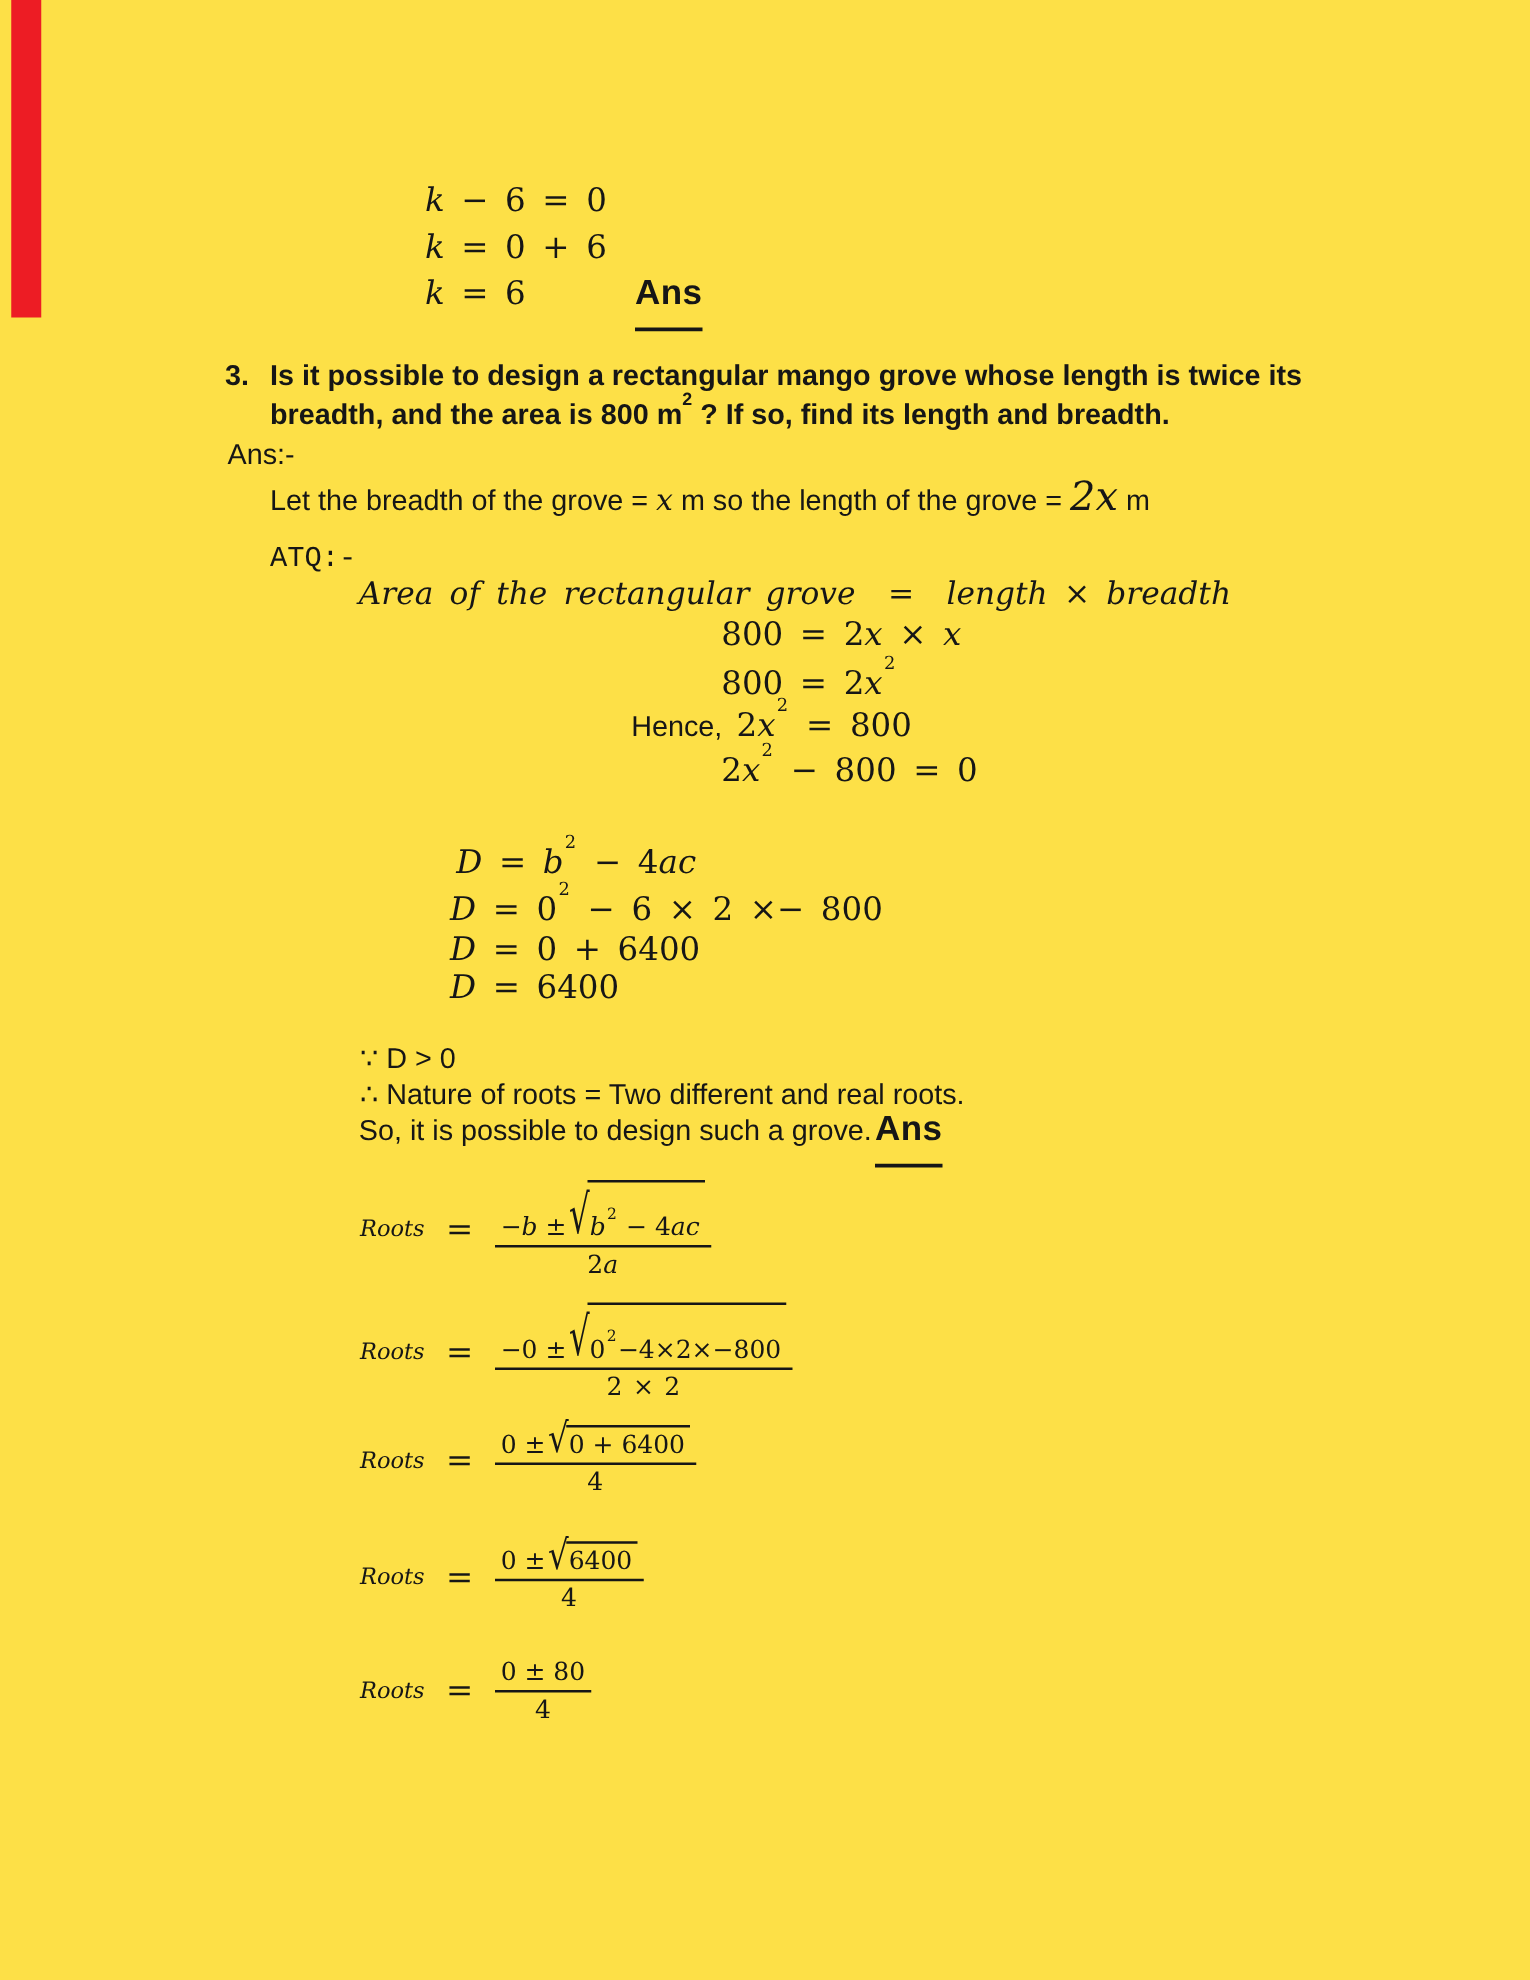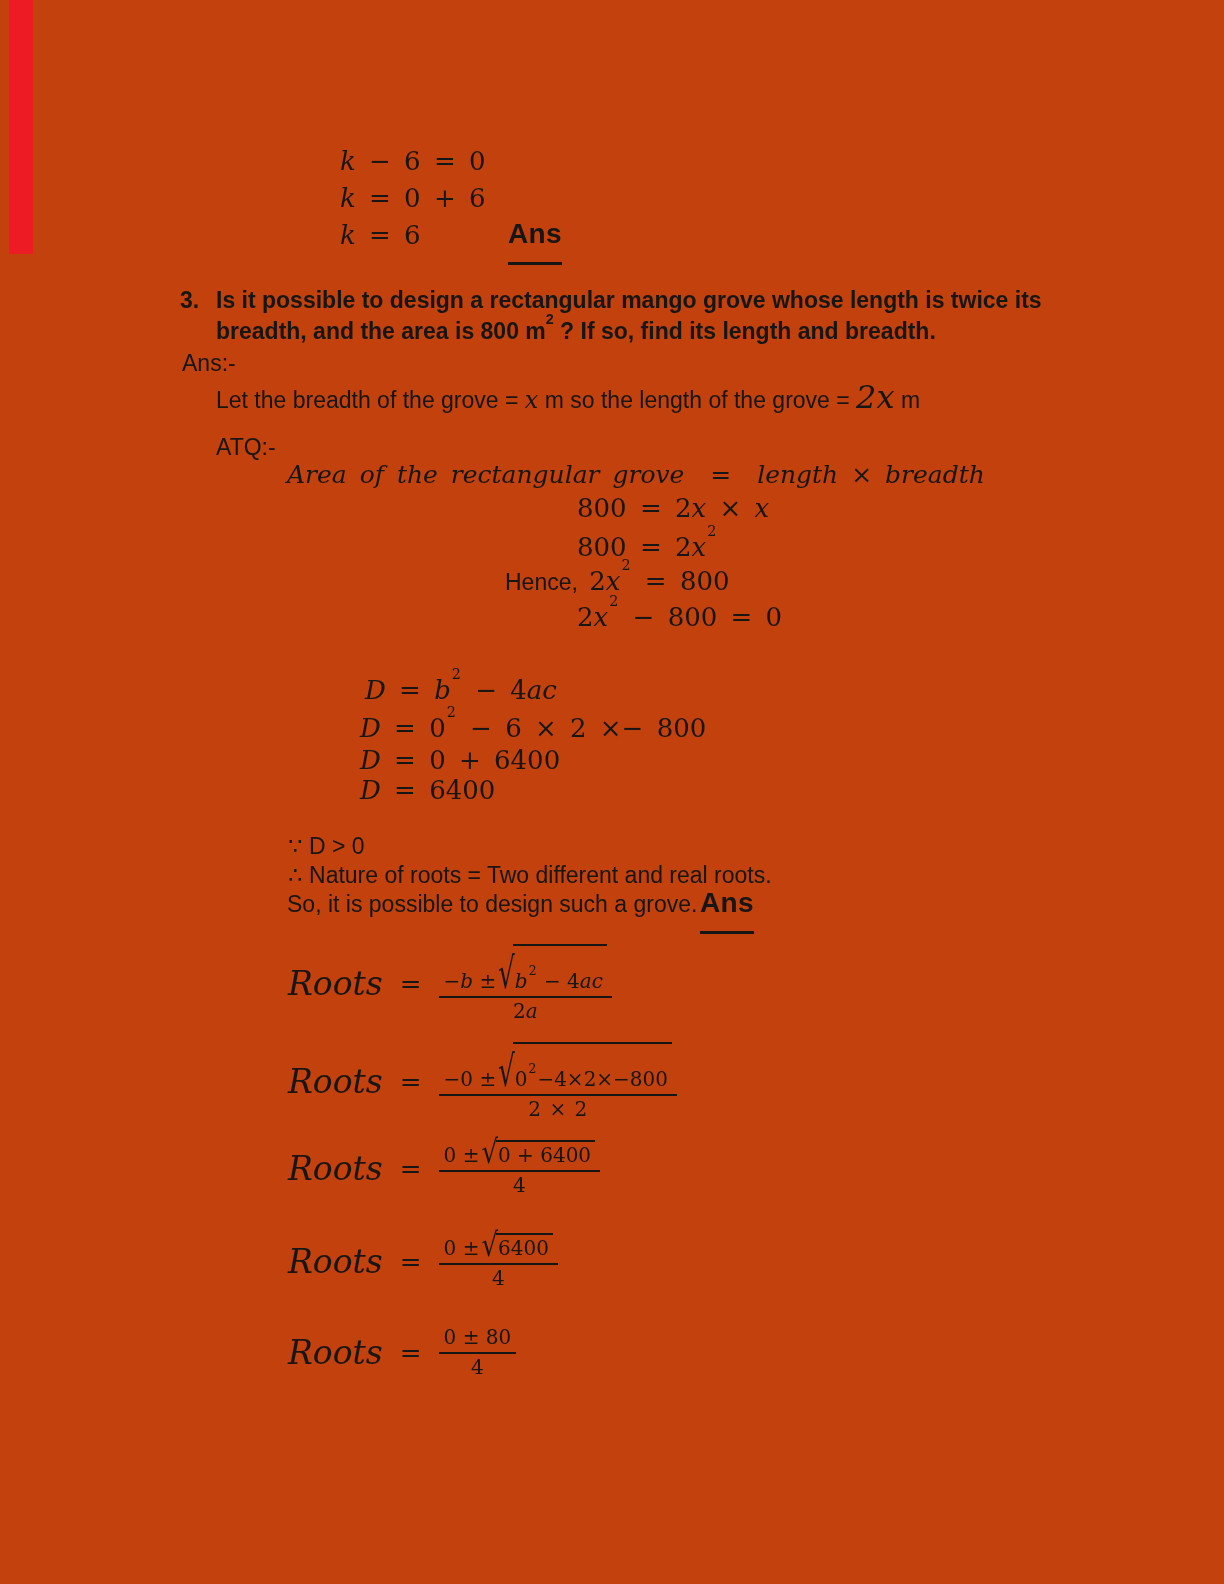--- a/index.html
+++ b/index.html
@@ -1,17 +1,17 @@
 <!DOCTYPE html>
 <html><head>
 <meta charset="utf-8">
 <style>
   html,body{margin:0;padding:0;background:#ffffff;}
   .page{
-    position:relative;width:1224px;height:1584px;background:#c2410c;
+    position:relative;width:1224px;height:1584px;background:#fde047;
     font-family:"Liberation Sans","DejaVu Sans",sans-serif;color:#161616;overflow:hidden;
   }
   .abs{position:absolute;white-space:pre;}
   
   .math{font-family:"DejaVu Serif","Liberation Serif",serif;font-size:26px;line-height:1.1;word-spacing:5px;}
   .mv{font-style:italic;}
   .mn{font-style:normal;}
   
   .sans{font-size:23px;line-height:1.2;}
   .qbold{font-weight:700;font-size:23px;}
@@ -19,21 +19,21 @@
   
   sup.s{font-size:0.55em;font-style:normal;position:relative;top:-0.72em;line-height:0;margin:0 1px 0 1px;}
   sup.qs{font-size:0.62em;font-weight:700;position:relative;top:-0.45em;line-height:0;}
   sup.rs{font-size:0.62em;font-style:normal;position:relative;top:-0.42em;line-height:0;margin:0 1px;}
   
   .ansu{font-weight:700;font-size:28px;letter-spacing:0.3px;border-bottom:3px solid #161616;padding-bottom:12px;}
   
   .redbar{position:absolute;left:9px;top:0;width:24px;height:254px;}
   
   .rrow{position:absolute;display:flex;align-items:center;gap:17px;}
-  .rlabel{font-family:"DejaVu Serif","Liberation Serif",serif;font-style:italic;font-size:33px;}
+  .rlabel{font-family:"DejaVu Serif","Liberation Serif",serif;font-style:italic;font-size:18px;}
   .req{font-family:"DejaVu Serif","Liberation Serif",serif;font-size:26px;}
   .frac{display:inline-flex;flex-direction:column;align-items:center;font-family:"DejaVu Serif","Liberation Serif",serif;font-size:20px;line-height:1.15;white-space:pre;}
   .fnum{display:flex;align-items:flex-end;border-bottom:2px solid #161616;padding:0 5px 3px 5px;}
   .fden{padding-top:2px;word-spacing:2px;}
   .radsign{line-height:0.9;font-size:1.3em;margin:0 -2px 0 2px;display:inline-block;transform:scaleY(1.25);transform-origin:bottom;}
   .radsign.hi{transform:scaleY(1.65);}
   .radicand{border-top:2px solid #161616;padding:2px 4px 0 2px;}
   .radicand.hi{padding-top:24px;}
   .fnum .plain{padding-bottom:0;}
 </style>
@@ -50,21 +50,21 @@
   <div class="abs ansu" style="left:508px;top:218px;">Ans</div>
 
   <div class="abs qbold" style="left:180px;top:287px;">3.</div>
   <div class="abs qbold" style="left:216px;top:287px;">Is it possible to design a rectangular mango grove whose length is twice its</div>
   <div class="abs qbold" style="left:216px;top:318px;"><span>breadth, and the area is 800 m</span><sup class="qs">2</sup><span> ? If so, find its length and breadth.</span></div>
 
   <div class="abs sans" style="left:182px;top:350px;">Ans:-</div>
 
   <div class="abs sans" style="left:216px;top:378px;"><span>Let the breadth of the grove = </span><span class="mv" style="font-family:'DejaVu Serif',serif;font-size:24px;">x</span><span> m so the length of the grove = </span><span class="mv" style="font-family:'DejaVu Serif',serif;font-size:32px;">2x</span><span> m</span></div>
 
-  <div class="abs sans" style="left:216px;top:434px;">ATQ:-</div>
+  <div class="abs sans" style="left:216px;top:434px;font-family:Liberation Mono, monospace;">ATQ:-</div>
 
   <div class="abs math mv" style="left:287px;top:461px;font-size:25px;">Area of the rectangular grove  =  length × breadth</div>
 
   <div class="abs math" style="left:577px;top:494px;"><span class="mn">800 = 2</span><span class="mv">x</span><span class="mn"> × </span><span class="mv">x</span></div>
 
   <div class="abs math" style="left:577px;top:533px;"><span class="mn">800 = 2</span><span class="mv">x</span><sup class="s">2</sup></div>
 
   <div class="abs math" style="left:505px;top:567px;"><span class="sans-inline">Hence, </span><span class="mn">2</span><span class="mv">x</span><sup class="s">2</sup><span class="mn"> = 800</span></div>
 
   <div class="abs math" style="left:577px;top:603px;"><span class="mn">2</span><span class="mv">x</span><sup class="s">2</sup><span class="mn"> − 800 = 0</span></div>

